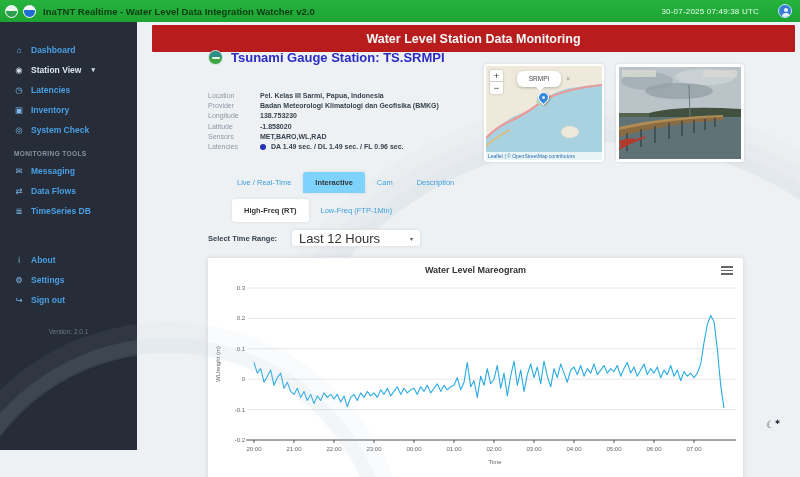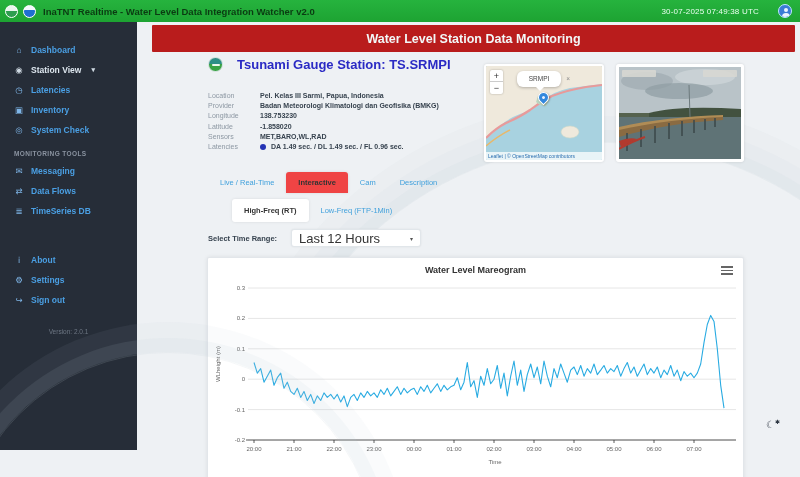--- a/index.html
+++ b/index.html
@@ -41,21 +41,21 @@
   .main::before { width:700px; height:700px; left:120px; top:120px; border-width:1px;
       box-shadow:0 0 0 12px rgba(190,205,212,.10), 0 0 0 26px rgba(190,205,212,.08), 0 0 0 42px rgba(190,205,212,.06); }
   .main::after { width:420px; height:420px; left:-180px; top:330px; border-width:1px;
       box-shadow:0 0 0 14px rgba(190,205,212,.10), 0 0 0 30px rgba(190,205,212,.07); }
 
   .page-header { position:absolute; left:15px; top:3px; width:643px; height:27px; background:#b91c1c;
                  display:flex; align-items:center; justify-content:center; border-radius:1px; }
   .page-header h1 { font-size:12.5px; color:#f2f7f7; font-weight:bold; }
 
   
-  .station-title-row { position:absolute; left:71px; top:35px; display:flex; align-items:center; gap:14px; }
+  .station-title-row { position:absolute; left:71px; top:28px; display:flex; align-items:center; gap:8px; }
   .station-logo { width:15px; height:15px; border-radius:50%; background:linear-gradient(#2e8f86 48%,#3aa344 48%); border:1px solid #cfe0da; position:relative; }
   .station-logo::before { content:""; position:absolute; left:3px; top:6px; width:8px; height:2px; background:#eef7ee; border-radius:1px; }
   .station-title { font-size:13px; font-weight:bold; color:#2a2ac4; }
   .info-grid { position:absolute; left:71px; top:70px; width:270px; }
   .info-row { display:flex; margin-bottom:3.2px; }
   .info-label { width:52px; font-size:7px; color:#8d98a3; }
   .info-value { font-size:7px; color:#37434f; font-weight:bold; }
   .lat-dot { display:inline-block; width:6px; height:6px; border-radius:50%; background:#2433b4; margin-right:5px; vertical-align:-1px; }
 
   
@@ -74,23 +74,23 @@
                 color:#2a6fb0; padding:1px 2px; z-index:3; }
   .marker { position:absolute; left:52px; top:26px; width:11px; height:11px; background:#3388dd; border:1.5px solid #fff;
             border-radius:50% 50% 50% 0; transform:rotate(-45deg); box-shadow:0 1px 2px rgba(0,0,0,.4); z-index:2; }
   .marker::after { content:""; position:absolute; left:3px; top:3px; width:3px; height:3px; border-radius:50%; background:#eaf2ff; }
 
   
   .photo-card { position:absolute; left:479px; top:42px; width:128px; height:98px; border:3px solid #fff; border-radius:3px;
                 overflow:hidden; box-shadow:0 0 3px rgba(0,0,0,.12); }
 
   
-  .tabs-row { position:absolute; left:71px; top:149px; display:flex; align-items:flex-end; height:22px; }
+  .tabs-row { position:absolute; left:88px; top:149px; display:flex; align-items:flex-end; height:22px; }
   .tab { font-size:7.5px; color:#3fa0dc; padding:6px 12px; cursor:pointer; }
-  .tab.active { background:#ef4444; color:#333; font-weight:bold; border-radius:3px 3px 0 0; box-shadow:0 0 3px rgba(0,0,0,.10);margin-top:36px; }
+  .tab.active { background:#7dd3fc; color:#333; font-weight:bold; border-radius:3px 3px 0 0; box-shadow:0 0 3px rgba(0,0,0,.10);margin-top:36px; }
   .subtabs-row { position:absolute; left:71px; top:176px; display:flex; align-items:flex-end; height:24px; }
   .subtab { font-size:7.5px; color:#3fa0dc; padding:7px 12px; cursor:pointer; }
   .subtab.active { background:#fff; color:#333; font-weight:bold; border-radius:3px; box-shadow:0 0 3px rgba(0,0,0,.10);margin-left:24px; }
 
   
   .timerange-row { position:absolute; left:71px; top:207px; display:flex; align-items:center; gap:14px; }
   .timerange-label { font-size:7.5px; color:#37434f; font-weight:bold; }
   .timerange-select { width:130px; height:18px; background:#fff; border:1px solid #e1e6ea; border-radius:3px;
                       display:flex; align-items:center; justify-content:space-between; padding:0 7px; cursor:pointer;
                       box-shadow:0 0 2px rgba(0,0,0,.08); }

